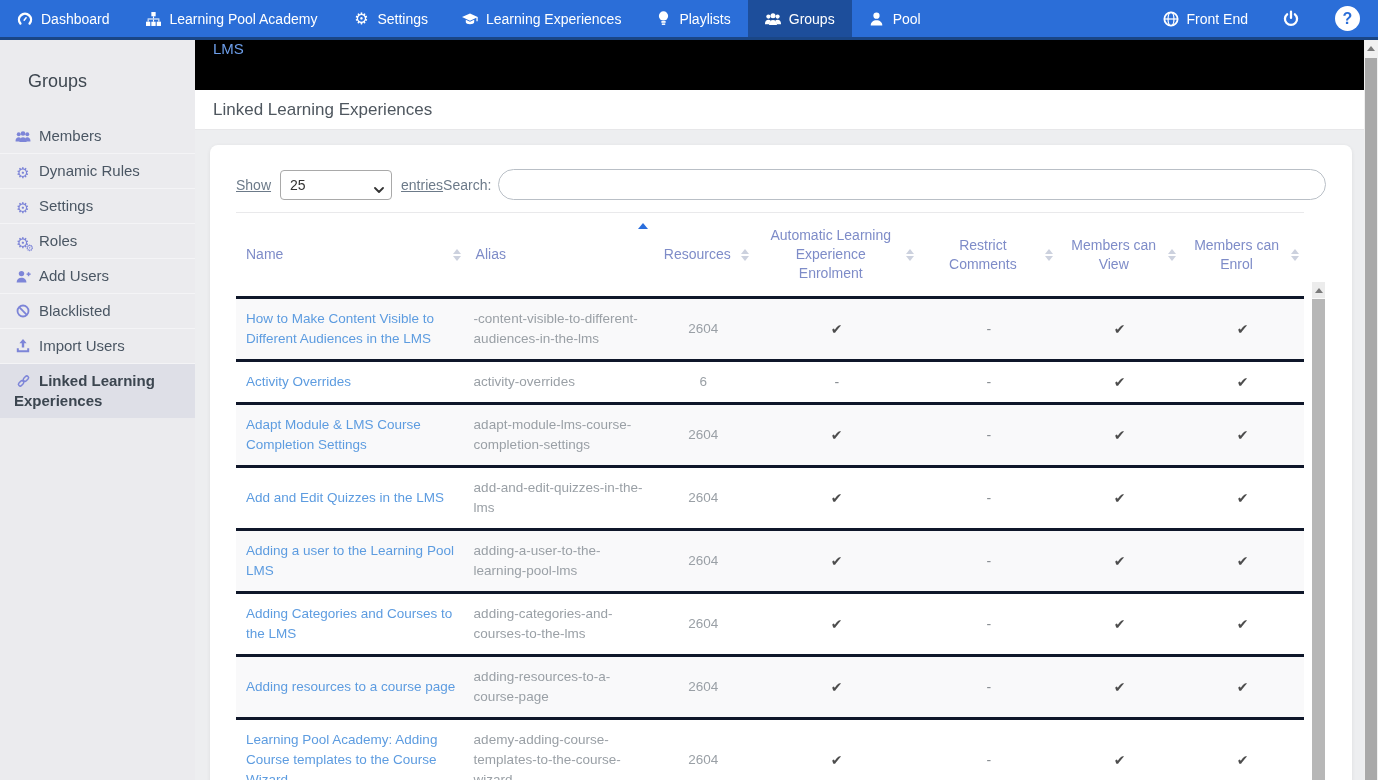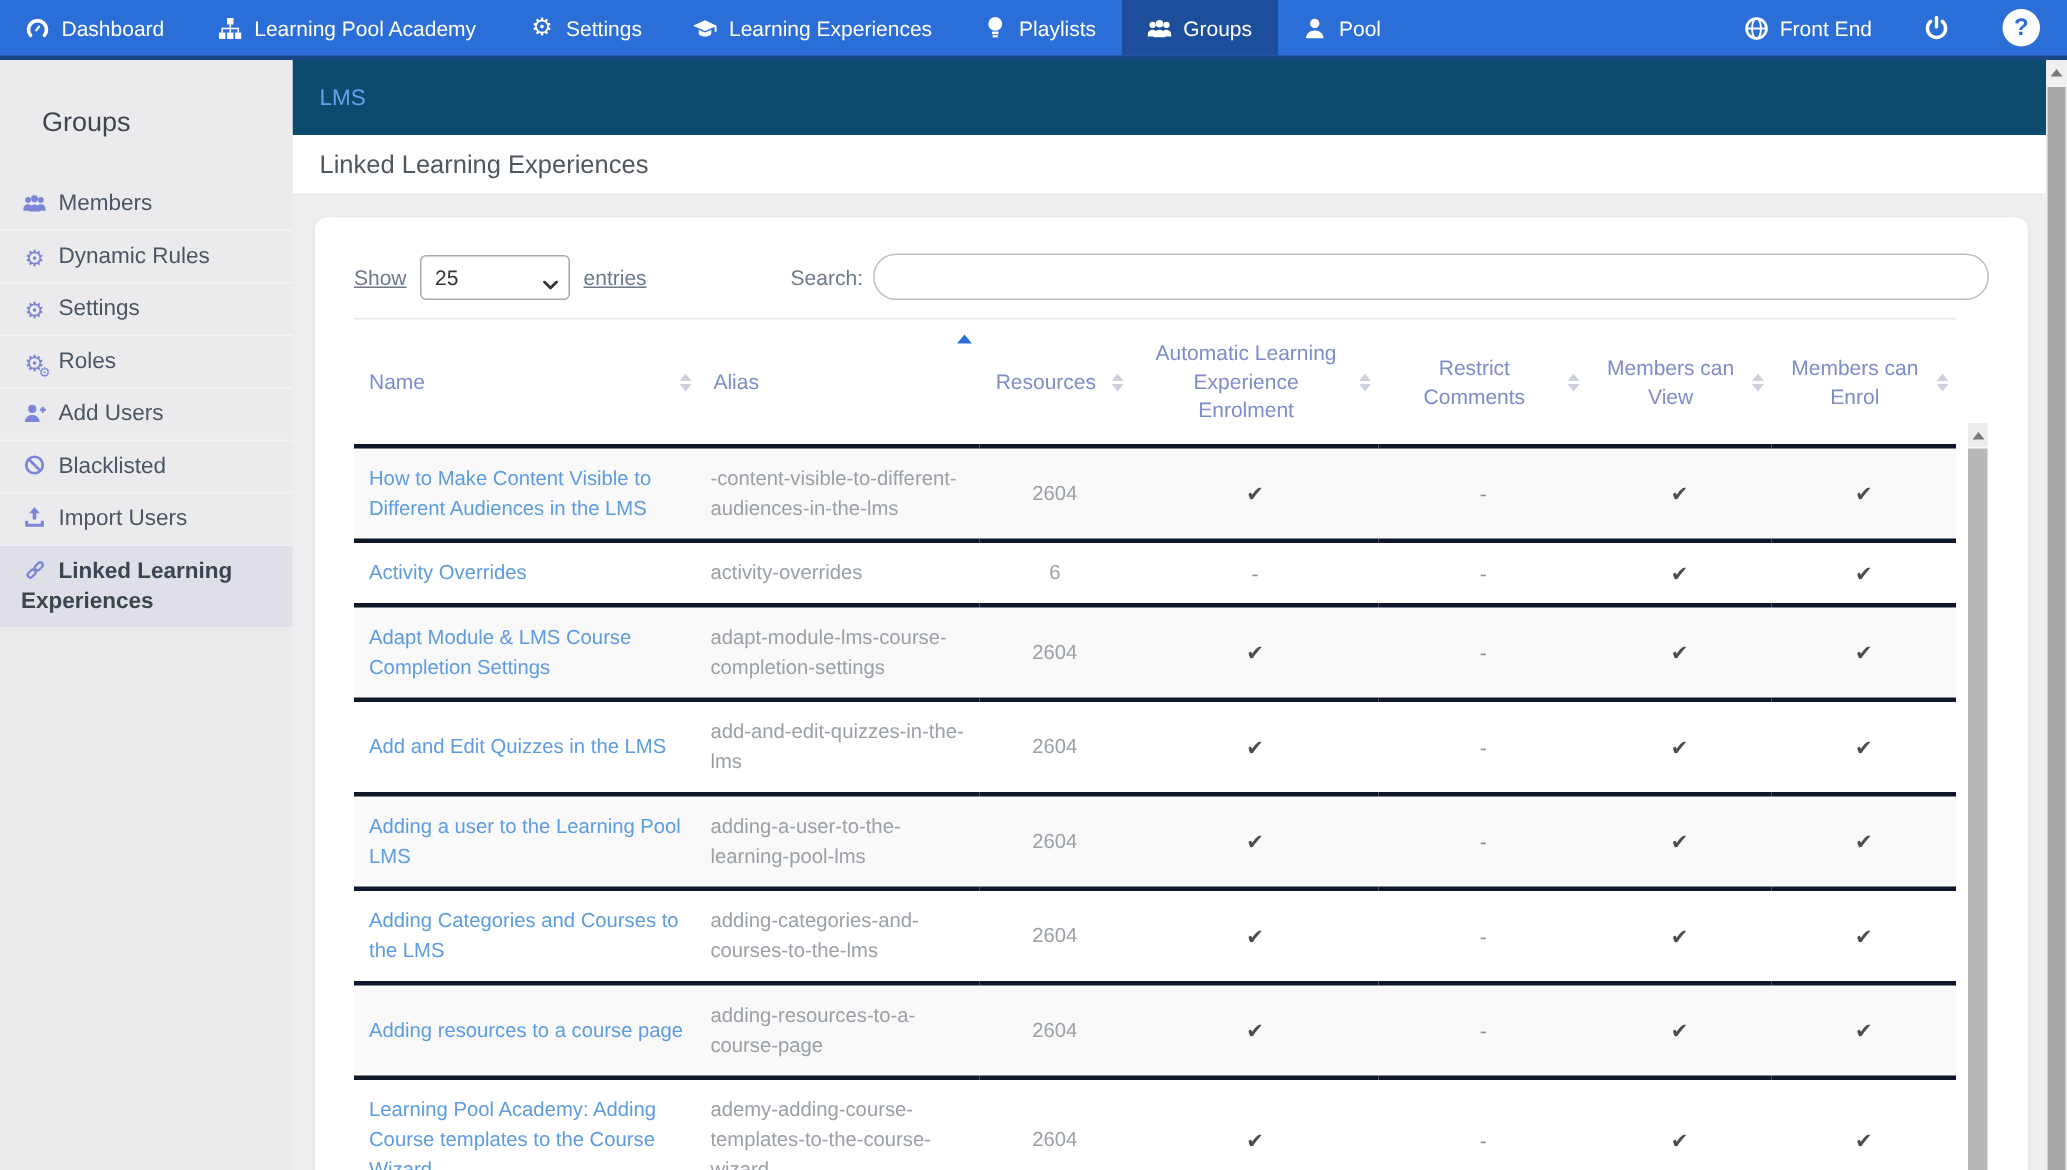--- a/index.html
+++ b/index.html
@@ -33,39 +33,39 @@
   .side-item.active { background:#dedfe7; font-weight:bold; color:#3c4650; }
   .sicon { display:inline-flex; width:18px; height:14px; margin-right:7px; color:#7d85d8;
     align-items:center; justify-content:center; vertical-align:-2px; }
   .sicon svg { display:block; }
   .sicon .gear-glyph { font-size:15px; color:#7d85d8; }
   .gears-combo { position:relative; font-size:13px; }
   .gears-combo .g2 { position:absolute; font-size:9px; right:-4px; bottom:-3px; }
 
   
   .main { position:absolute; left:195px; top:40px; right:14px; bottom:0; background:#edeef0; }
-  .breadcrumb-bar { height:50px; background:#0c4a6e; display:flex; align-items:center;
+  .breadcrumb-bar { height:50px; background:#000000; display:flex; align-items:flex-start;
     padding-left:18px; }
   .breadcrumb-bar a { color:#6d9eea; font-size:15px; text-decoration:none; cursor:pointer; }
   .title-bar { height:40px; background:#fff; border-bottom:1px solid #e7e7e9;
     display:flex; align-items:center; padding-left:18px; }
   .title-bar h1 { font-size:17px; font-weight:normal; color:#4f575f; }
   .content { position:absolute; top:90px; left:0; right:0; bottom:-10px; padding:15px 12px 0 15px; }
   .card { background:#fff; border-radius:8px; height:100%; position:relative;
     box-shadow:0 1px 4px rgba(0,0,0,.07); padding:24px 26px 0 26px; overflow:hidden; }
 
   
   .controls { display:flex; align-items:center; margin-bottom:12px; }
   .length { display:flex; align-items:center; gap:9px; font-size:14px; color:#6c7a89;text-decoration:underline; }
   .select-wrap { position:relative; display:inline-block; }
-  .select-wrap select { width:100px; height:30px; border:1px solid #a9a9a9; border-radius:4px;
+  .select-wrap select { width:112px; height:30px; border:1px solid #a9a9a9; border-radius:4px;
     background:#fff; font-size:14px; color:#333; padding:0 22px 0 9px;
     appearance:none; -webkit-appearance:none; font-family:inherit; }
   .select-wrap .chev { position:absolute; right:8px; top:11px; pointer-events:none; }
-  .search { display:flex; align-items:center; flex:1; margin-left:96px; }
+  .search { display:flex; align-items:center; flex:1; }
   .search label { font-size:14px; color:#6c7a89; margin-right:7px; }
   .search input { flex:1; height:31px; border:1px solid #b9bfc6; border-radius:16px;
     background:#fff; outline:none; padding:0 14px; font-size:14px; color:#333; font-family:inherit; }
 
   
   table { width:calc(100% - 22px); border-collapse:collapse; table-layout:fixed; }
   thead th { font-size:14px; font-weight:normal; color:#7e8cc8; text-align:center;
     vertical-align:middle; padding:13px 20px 13px 8px; border-top:1px solid #e9e9eb;
     border-bottom:1px solid #e2e2e4; position:relative; height:64px; cursor:pointer;
     line-height:19px; }

